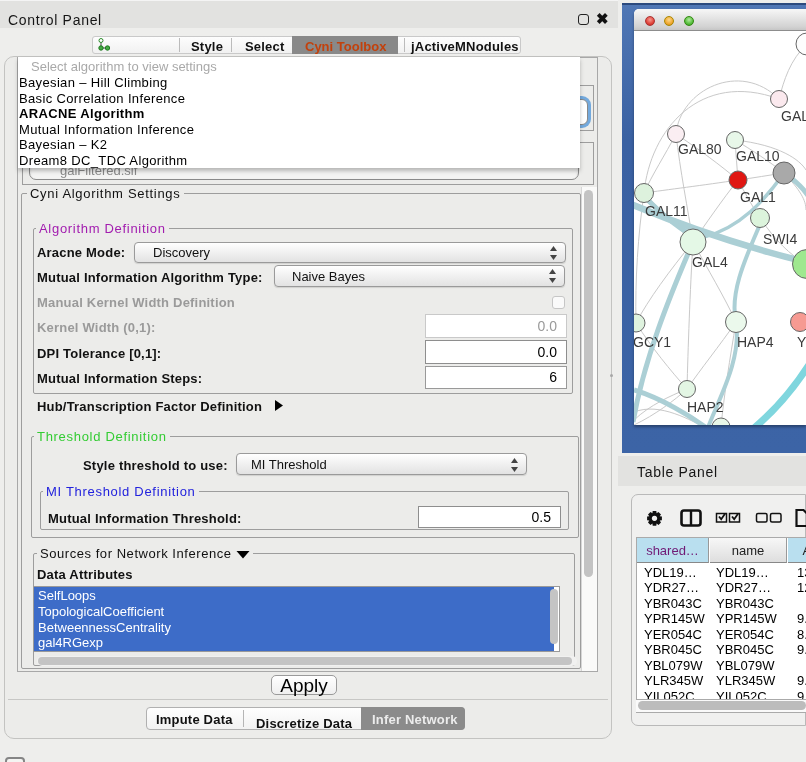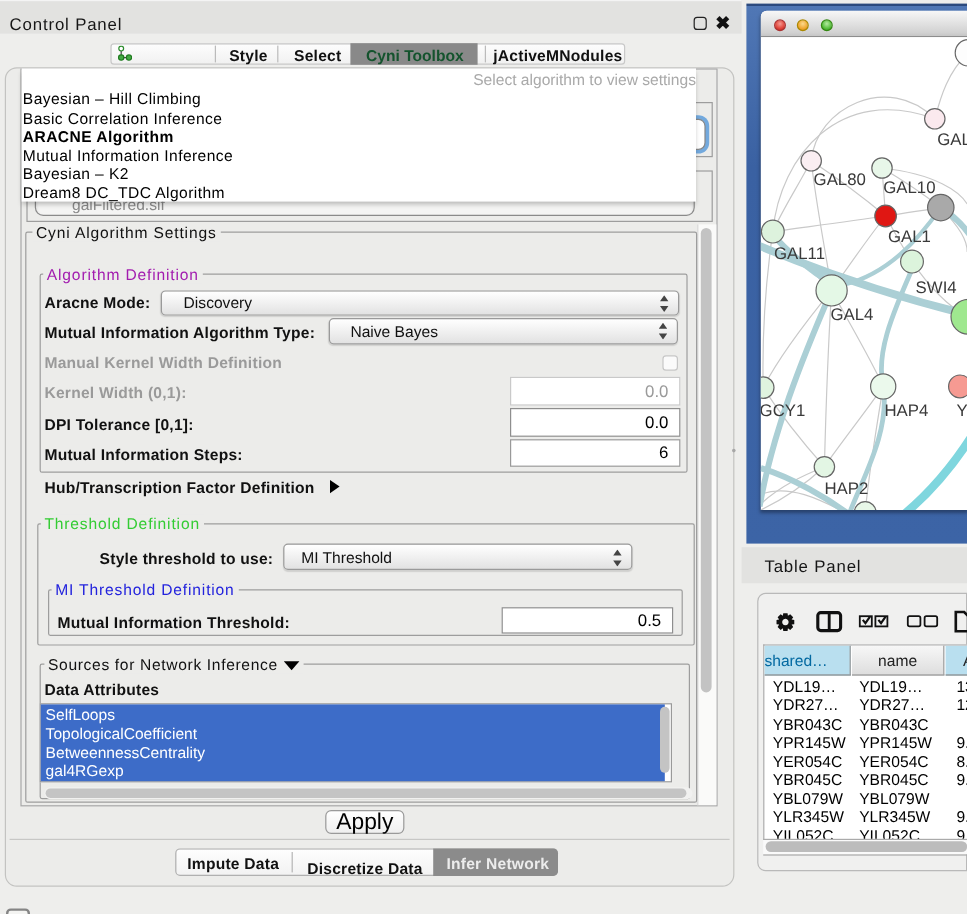--- a/index.html
+++ b/index.html
@@ -36,36 +36,36 @@
 <svg class="abs" style="left:98px;top:38px;" width="12" height="13" viewBox="0 0 12 13">
   <line x1="3" y1="3" x2="3" y2="10" stroke="#444" stroke-width="1"></line>
   <line x1="3" y1="10" x2="9" y2="10" stroke="#444" stroke-width="1"></line>
   <circle cx="3" cy="2.5" r="2" fill="#fff" stroke="#2c8c2c"></circle>
   <circle cx="3" cy="10" r="2.2" fill="#44aa44" stroke="#1f7a1f"></circle>
   <circle cx="9.5" cy="10" r="2.2" fill="#44aa44" stroke="#1f7a1f"></circle>
 </svg>
 <div class="abs lbl" style="left:114px;top:56px;padding-left:31px;">Network</div>
 <div class="abs lbl" style="left:191px;top:39px;text-align:right;">Style</div>
 <div class="abs lbl" style="left:245px;top:39px;">Select</div>
-<div class="abs" style="left:305px;top:39px;font-size:13px;font-weight:bold;color:#14532d;">Cyni Toolbox</div>
+<div class="abs" style="left:305px;top:39px;font-size:13px;font-weight:bold;color:#c2410c;">Cyni Toolbox</div>
 <div class="abs lbl" style="left:411px;top:39px;">jActiveMNodules</div>
 
 <div class="abs" style="left:17px;top:57px;width:581px;height:615px;border:1px solid #a8a8a8;background:#ececea;"></div>
 
 <div class="abs" style="left:581px;top:187px;width:16px;height:484px;background:#fafaf9;border-left:1px solid #d6d6d6;"></div>
 <div class="abs" style="left:584px;top:190px;width:9px;height:387px;background:#c3c3c3;border-radius:5px;"></div>
 
 <div class="abs" style="left:22px;top:85px;width:572px;height:46px;border:1px solid #9d9d9d;background:#ececea;z-index:5;"></div>
 <div class="abs" style="left:32px;top:99px;width:556px;height:26px;border-radius:6px;background:#fff;border:1px solid #888;box-shadow:0 0 0 3px #73a9dd;z-index:6;"></div>
 <div class="abs" style="left:22px;top:142px;width:572px;height:43px;border:1px solid #9d9d9d;background:#ececea;z-index:5;"></div>
 <div class="abs" style="left:29px;top:148px;width:550px;height:32px;border-radius:7px;background:#f4f4f3;border:1px solid #8a8a8a;box-shadow:inset 0 2px 3px rgba(0,0,0,0.15);z-index:6;"></div>
 <div class="abs" style="left:60px;top:166px;width:100px;height:12px;overflow:hidden;font-size:13px;color:#8a8a8a;z-index:6;"><span style="position:relative;top:-3px;">galFiltered.sif</span></div>
 
 <div class="abs" style="left:18px;top:57px;width:562px;height:111px;background:#fff;z-index:50;box-shadow:0 3px 4px rgba(0,0,0,0.25);"></div>
-<div class="abs" style="left:18px;top:59px;width:562px;text-align:right;font-size:13px;color:#a9a9a9;z-index:51;">Select algorithm to view settings</div>
+<div class="abs" style="left:18px;top:59px;width:562px;text-align:left;font-size:13px;color:#a9a9a9;z-index:51;padding-left:13px;">Select algorithm to view settings</div>
 <div class="abs" style="left:19px;top:75px;z-index:51;font-size:13px;color:#000;line-height:15.5px;letter-spacing:0.35px;">
 Bayesian – Hill Climbing<br>
 Basic Correlation Inference<br>
 <span class="b">ARACNE Algorithm</span><br>
 Mutual Information Inference<br>
 Bayesian – K2<br>
 Dream8 DC_TDC Algorithm
 </div>
 
 <div class="groupbox" style="left:21px;top:193px;width:560px;height:476px;"></div>
@@ -243,21 +243,21 @@
     <rect x="729.5" y="513.5" width="10" height="8.5"></rect>
     <path d="M719 516.5 l2.2 2.8 l3.8-5.5" stroke-width="1.8"></path>
     <path d="M732 516.5 l2.2 2.8 l3.8-5.5" stroke-width="1.8"></path>
     <rect x="756.5" y="513.5" width="10.5" height="8.5" rx="1.5"></rect>
     <rect x="770.5" y="513.5" width="10.5" height="8.5" rx="1.5"></rect>
   </g>
   <path d="M796.5 510 h7 l5 5 v11 h-12 z" fill="none" stroke="#111" stroke-width="2.2"></path>
 </svg>
 
 <div class="abs" style="left:636px;top:537px;width:170px;height:163px;background:#fff;border:1px solid #aaa;border-right:none;overflow:hidden;">
-  <div style="position:absolute;left:0;top:0;width:72px;height:25px;background:#b9dfef;border-right:1px solid #999;border-bottom:1px solid #888;font-size:13px;line-height:25px;color:#0369a1;">shared…</div>
+  <div style="position:absolute;left:0;top:0;width:72px;height:25px;background:#b9dfef;border-right:1px solid #999;border-bottom:1px solid #888;text-align:center;font-size:13px;line-height:25px;color:#701a75;">shared…</div>
   <div style="position:absolute;left:73px;top:0;width:77px;height:25px;background:linear-gradient(#f7f7f7,#dedede);border-right:1px solid #999;border-bottom:1px solid #888;text-align:center;font-size:13px;line-height:25px;color:#222;">name</div>
   <div style="position:absolute;left:151px;top:0;width:19px;height:25px;background:#b9dfef;border-bottom:1px solid #888;font-size:13px;line-height:25px;color:#222;">&nbsp;&nbsp;&nbsp;&nbsp;A</div>
   <div style="position:absolute;left:7px;top:26.5px;font-size:13px;line-height:15.5px;color:#000;">YDL19…<br>YDR27…<br>YBR043C<br>YPR145W<br>YER054C<br>YBR045C<br>YBL079W<br>YLR345W<br>YIL052C</div>
   <div style="position:absolute;left:79px;top:26.5px;font-size:13px;line-height:15.5px;color:#000;">YDL19…<br>YDR27…<br>YBR043C<br>YPR145W<br>YER054C<br>YBR045C<br>YBL079W<br>YLR345W<br>YIL052C</div>
   <div style="position:absolute;left:160px;top:26.5px;font-size:13px;line-height:15.5px;color:#000;">13<br>12<br><br>9.<br>8.<br>9.<br><br>9.<br>9.</div>
 </div>
 
 <div class="abs" style="left:636px;top:700px;width:170px;height:12px;background:#fafafa;"></div>
 <div class="abs" style="left:638px;top:701px;width:168px;height:9px;background:#bcbcbc;border-radius:5px;"></div>
 <div class="abs" style="left:636px;top:712px;width:170px;height:1px;background:#aaa;"></div>

